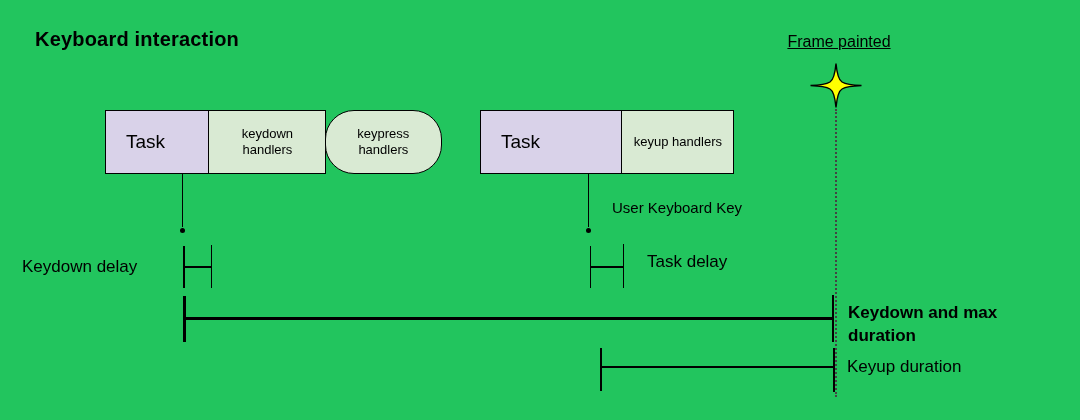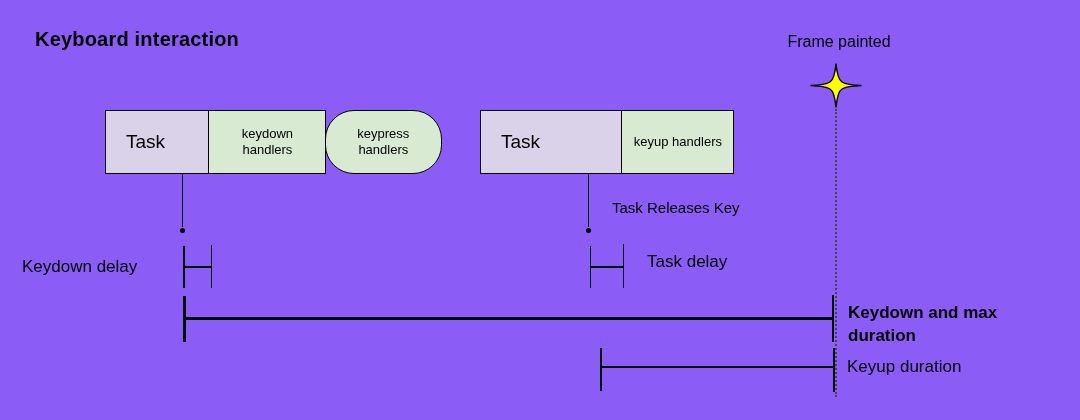--- a/index.html
+++ b/index.html
@@ -1,17 +1,17 @@
 <!DOCTYPE html>
 <html><head>
 <meta charset="utf-8">
 <style>
   html,body{margin:0;padding:0;background:#fff;}
   #canvas{
-    position:relative;width:1080px;height:420px;background:#8b5cf6;
+    position:relative;width:1080px;height:420px;background:#22c55e;
     font-family:"Liberation Sans", sans-serif;color:#000;overflow:hidden;
   }
   .abs{position:absolute;}
   .title{font-size:20px;font-weight:bold;letter-spacing:.2px;}
   .frame-label{font-size:16px;}
   .box-row{display:flex;}
   .box{
     box-sizing:border-box;border:1.6px solid #000;height:64px;
     display:flex;align-items:center;
   }
@@ -30,21 +30,21 @@
   .bold{font-weight:bold;}
   .dotted-line{width:0;border-left:2px dotted #444;}
 </style>
 </head>
 <body>
 
 <div id="canvas">
 
   <div class="abs title" style="left:35px;top:28px;">Keyboard interaction</div>
 
-  <div class="abs frame-label" style="left:750px;top:33px;width:178px;text-align:center;">Frame painted</div>
+  <div class="abs frame-label" style="left:750px;top:33px;width:178px;text-align:center;text-decoration:underline;">Frame painted</div>
 
   <div class="abs" style="left:809px;top:62px;">
     <svg width="54" height="47" viewBox="0 0 54 47">
       <path d="M27,1.5 Q28.5,17.5 33,20 Q38,23 52.5,23.5 Q38,24 33,27 Q28.5,29.5 27,45.5 Q25.5,29.5 21,27 Q16,24 1.5,23.5 Q16,23 21,20 Q25.5,17.5 27,1.5 Z" fill="#ffff00" stroke="#000" stroke-width="1.4"></path>
     </svg>
   </div>
 
   <div class="abs dotted-line" style="left:835px;top:109px;height:288px;"></div>
 
   <div class="abs box-row" style="left:105px;top:110px;">
@@ -77,21 +77,21 @@
   <div class="abs vline" style="left:181.5px;top:174px;height:53px;"></div>
   <div class="abs dot" style="left:180px;top:228px;"></div>
 
   <div class="abs vline" style="left:183px;top:246px;height:42px;"></div>
   <div class="abs vline" style="left:210.5px;top:245px;height:43px;"></div>
   <div class="abs hline" style="left:183px;top:266px;width:29px;"></div>
   <div class="abs delay-label" style="left:22px;top:257px;">Keydown delay</div>
 
   <div class="abs vline" style="left:587.5px;top:174px;height:53px;"></div>
   <div class="abs dot" style="left:586px;top:228px;"></div>
-  <div class="abs event-label" style="left:612px;top:199px;">Task Releases Key</div>
+  <div class="abs event-label" style="left:612px;top:199px;">User Keyboard Key</div>
 
   <div class="abs vline" style="left:589.5px;top:246px;height:42px;"></div>
   <div class="abs vline" style="left:622.5px;top:244px;height:44px;"></div>
   <div class="abs hline" style="left:590px;top:266px;width:34px;"></div>
   <div class="abs delay-label" style="left:647px;top:252px;">Task delay</div>
 
   <div class="abs thick-v" style="left:183px;top:296px;height:46px;"></div>
   <div class="abs thick-h" style="left:184px;top:317px;width:650px;"></div>
   <div class="abs vline" style="left:832px;top:295px;height:47px;width:2.4px;"></div>
   <div class="abs duration-label bold" style="left:848px;top:301px;width:180px;line-height:23px;">Keydown and max duration</div>

